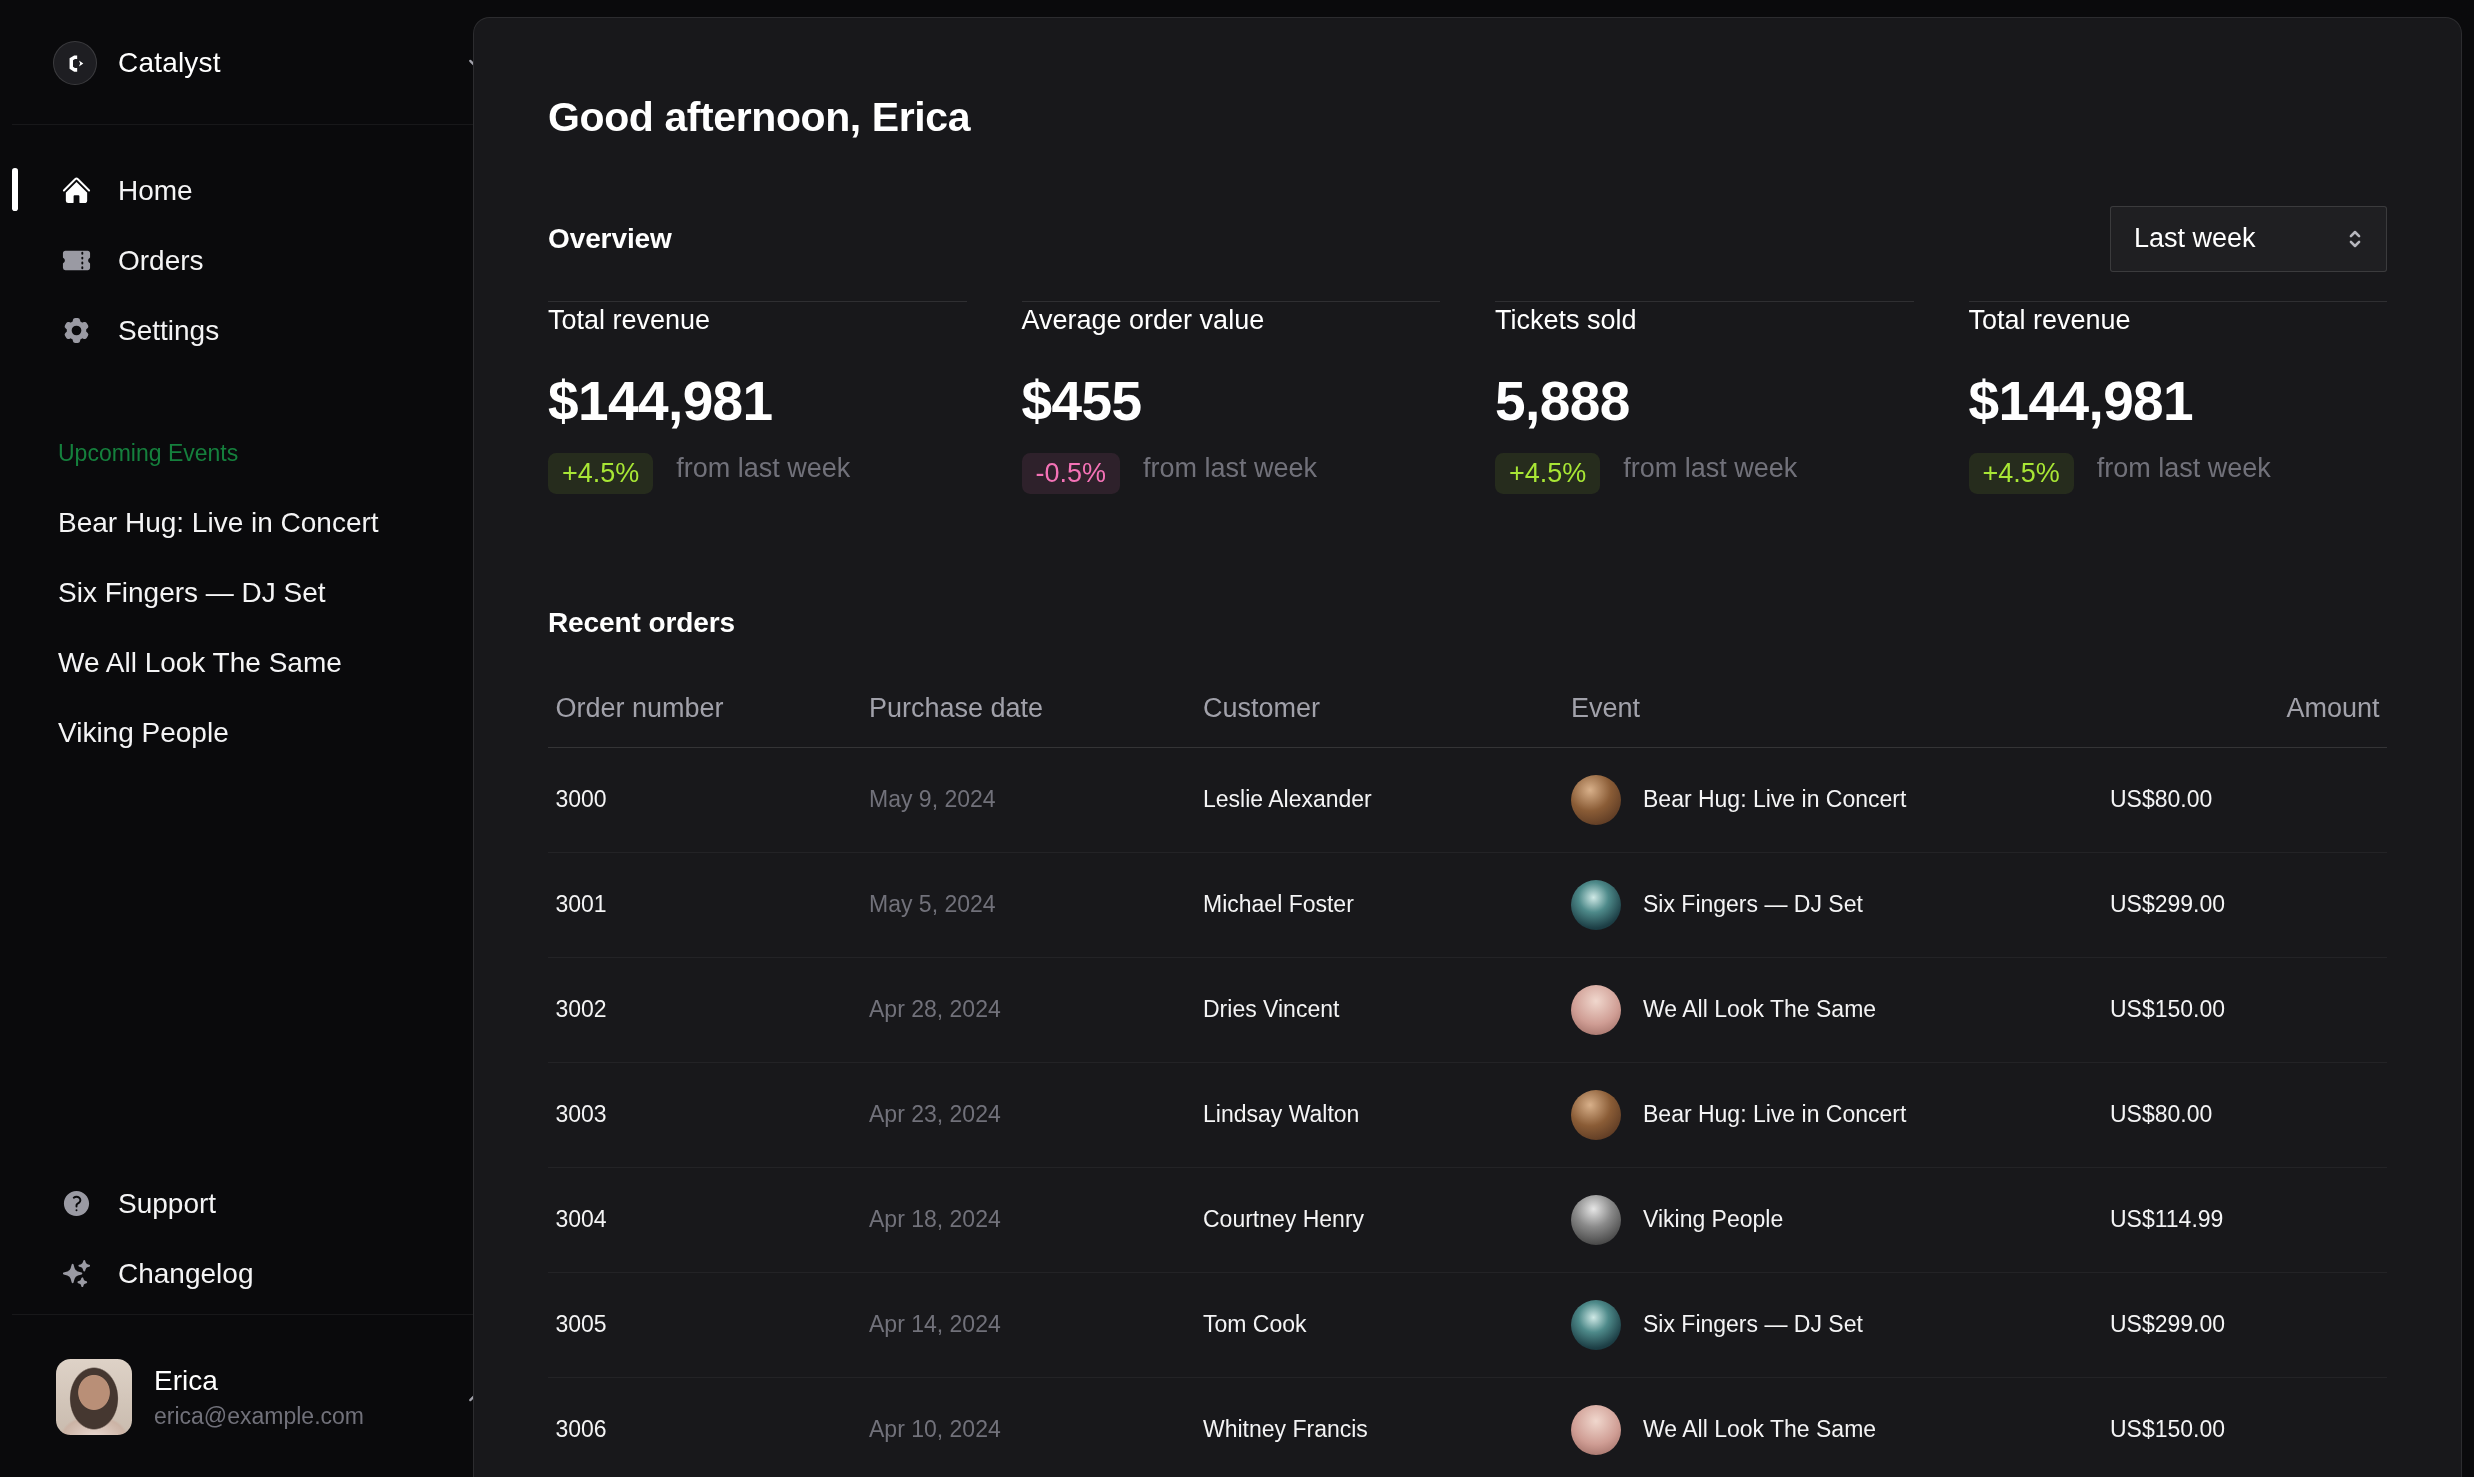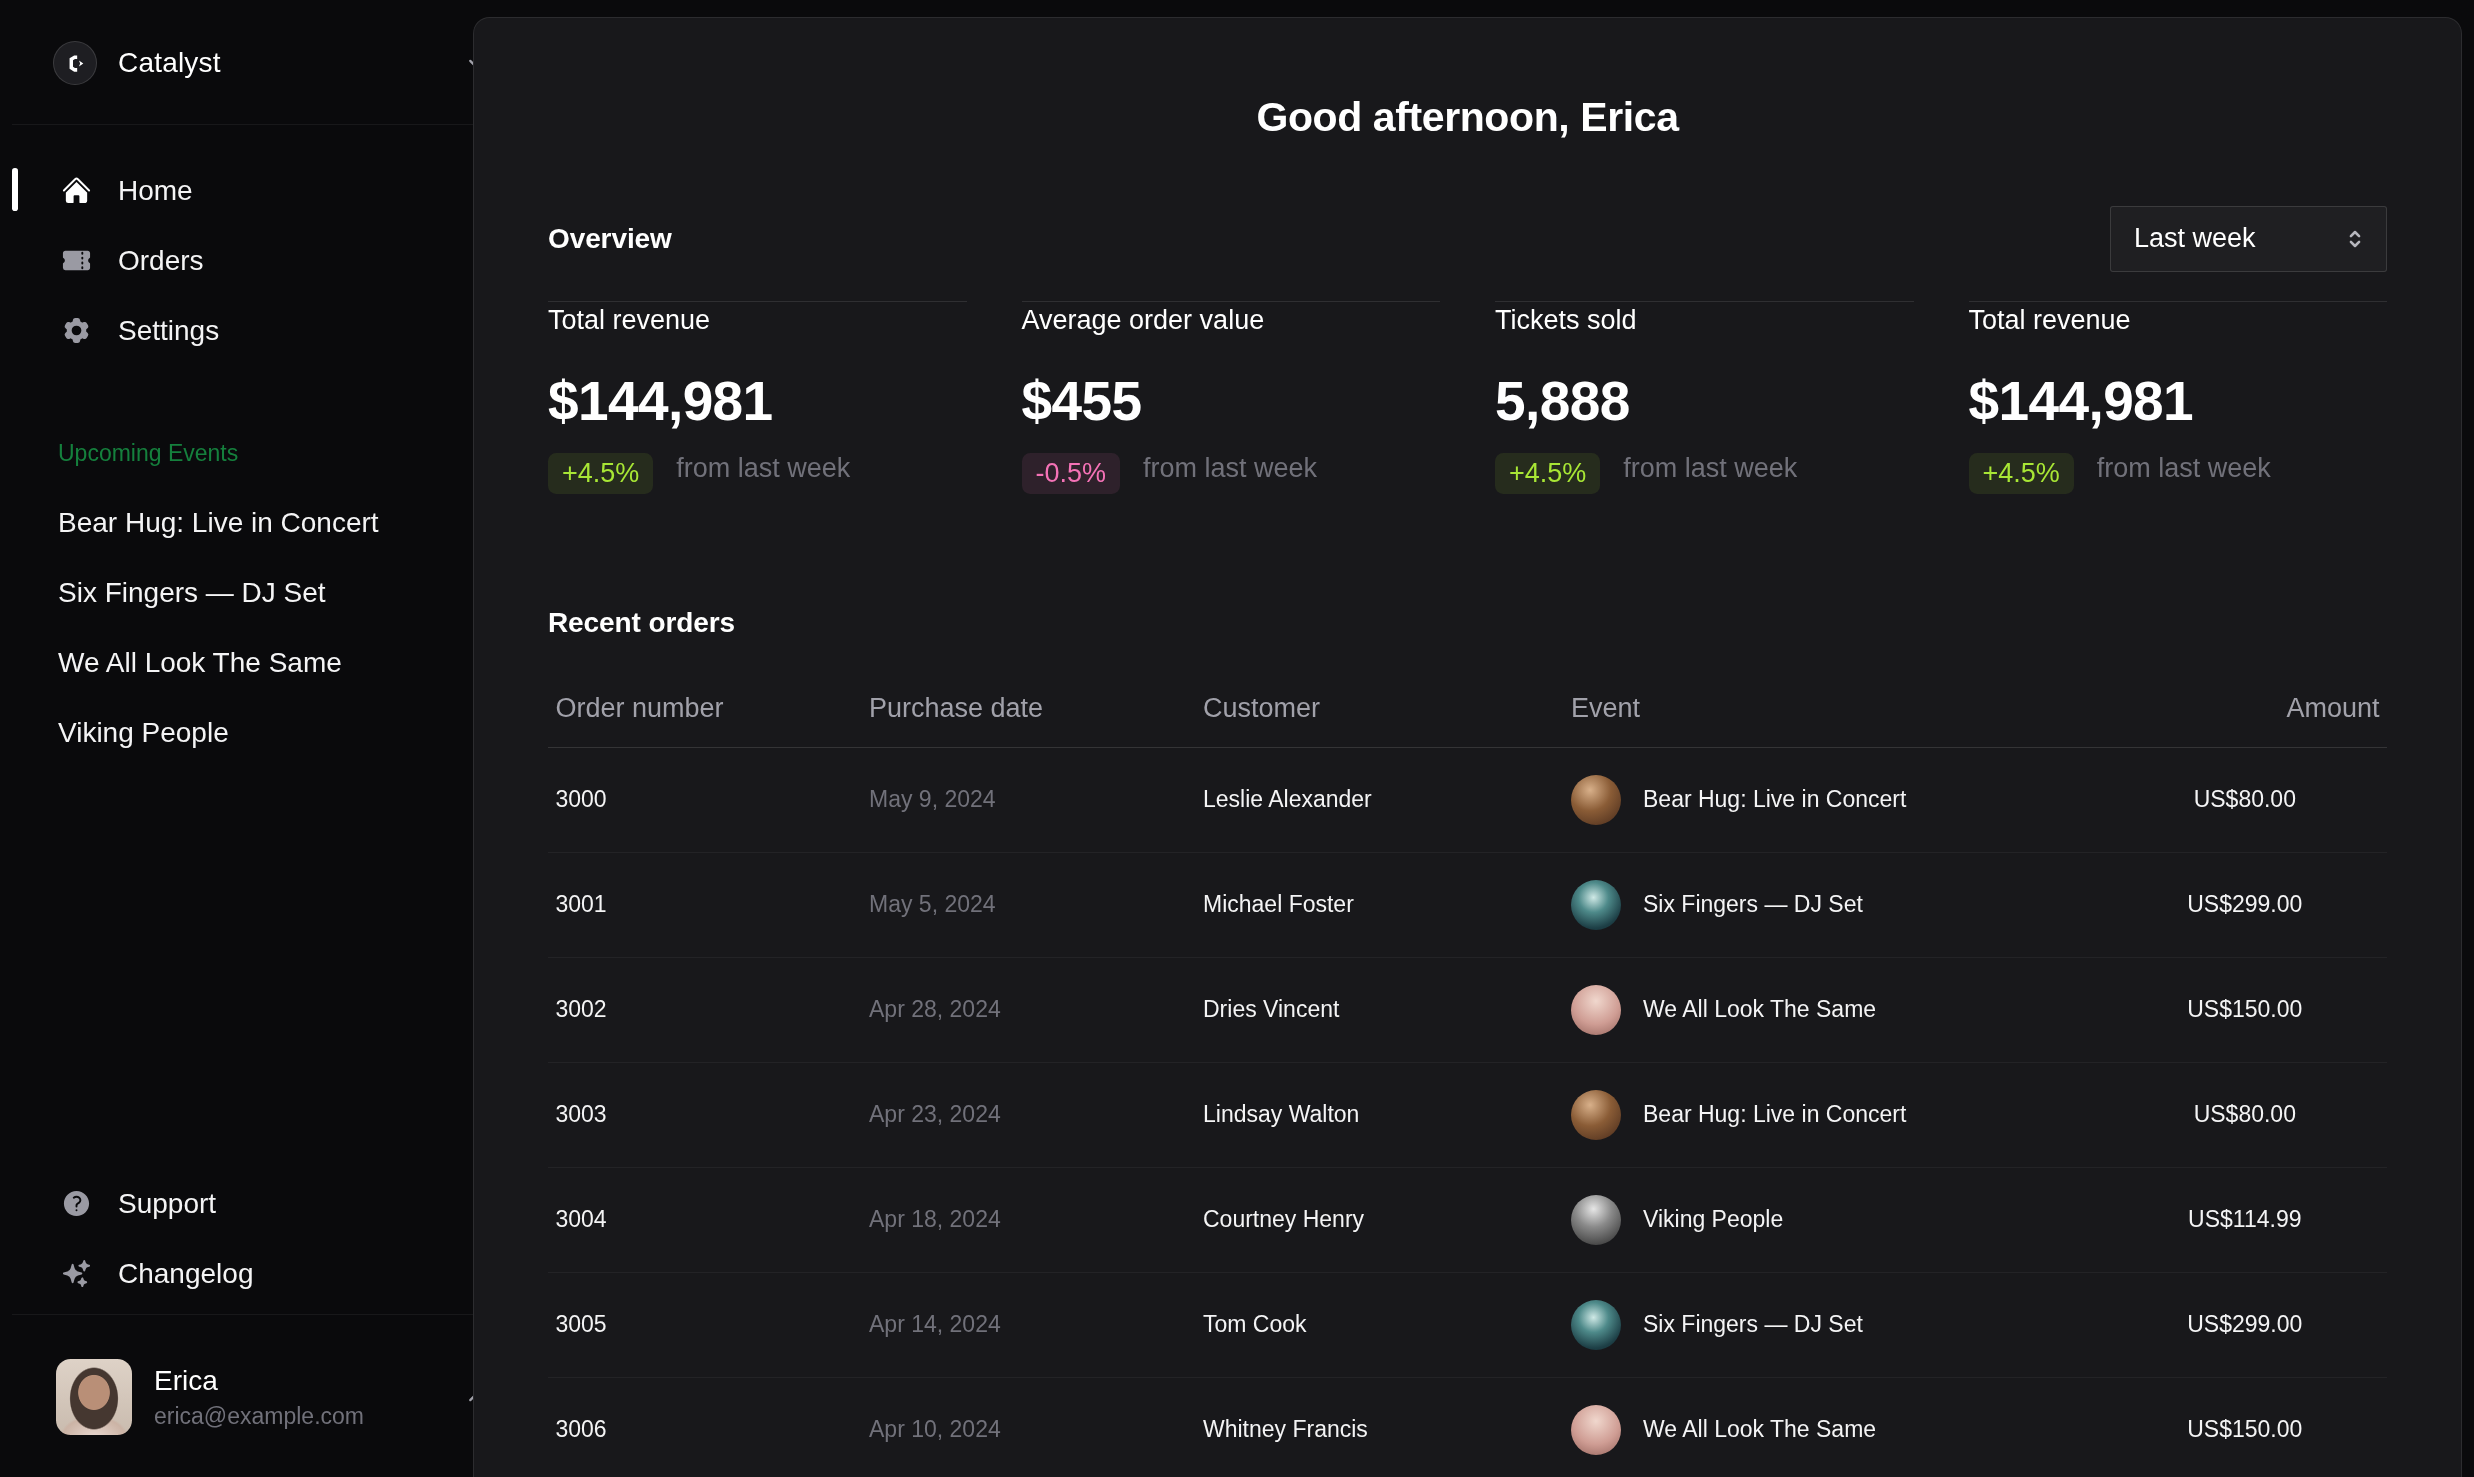--- a/index.html
+++ b/index.html
@@ -78,21 +78,21 @@
 
   
   .panel {
     position: absolute; left: 473px; top: 16.6px; right: 13px; height: 1570px;
     background: #18181b;
     border: 1.8px solid rgba(255,255,255,0.09);
     border-radius: 16.6px;
   }
   .content { padding: 72px 74px 0 74px; }
 
-  .greeting { font-size: 41px; line-height: 55px; font-weight: 600; color: #fff; letter-spacing: -0.4px; text-align: center; }
+  .greeting { font-size: 41px; line-height: 55px; font-weight: 600; color: #fff; letter-spacing: -0.4px; }
 
   .overview-row {
     margin-top: 61px; display: flex; align-items: center; justify-content: space-between;
     height: 66px;
   }
   .subheading { font-size: 28px; font-weight: 600; color: #fff; letter-spacing: -0.1px; }
 
   .select {
     position: relative; width: 277px; height: 66px;
     display: flex; align-items: center;
@@ -131,21 +131,21 @@
   }
   .orders th:first-child { padding-left: 7.4px; }
   .orders th.right { text-align: right; padding-right: 7.4px; }
   .orders td {
     height: 105px; font-size: 23px; color: #f4f4f5;
     border-bottom: 1.8px solid rgba(255,255,255,0.05);
     vertical-align: middle; padding: 0;
   }
   .orders td:first-child { padding-left: 7.4px; }
   .orders td.muted { color: #71717a; }
-  .orders td.right { text-align: center; padding-right: 7.4px; }
+  .orders td.right { text-align: left; padding-right: 7.4px; }
   .event-cell { display: flex; align-items: center; gap: 22px; }
   .event-avatar { width: 50px; height: 50px; border-radius: 50%; flex-shrink: 0; }
   .av-bear-hug    { background: radial-gradient(circle at 38% 30%, #d8b08a 0%, #8a5c36 45%, #45291a 100%); }
   .av-six-fingers { background: radial-gradient(circle at 45% 35%, #cfe9e6 0%, #4e8a8a 35%, #1d3f46 72%, #17282e 100%); }
   .av-we-all-look { background: radial-gradient(circle at 50% 32%, #f0d7cd 0%, #cf9d94 55%, #93625a 100%); }
   .av-viking      { background: radial-gradient(circle at 45% 28%, #e6e6e6 0%, #8a8a8a 40%, #262626 100%); }
 
   svg { display: block; }
 </style>
 </head>

